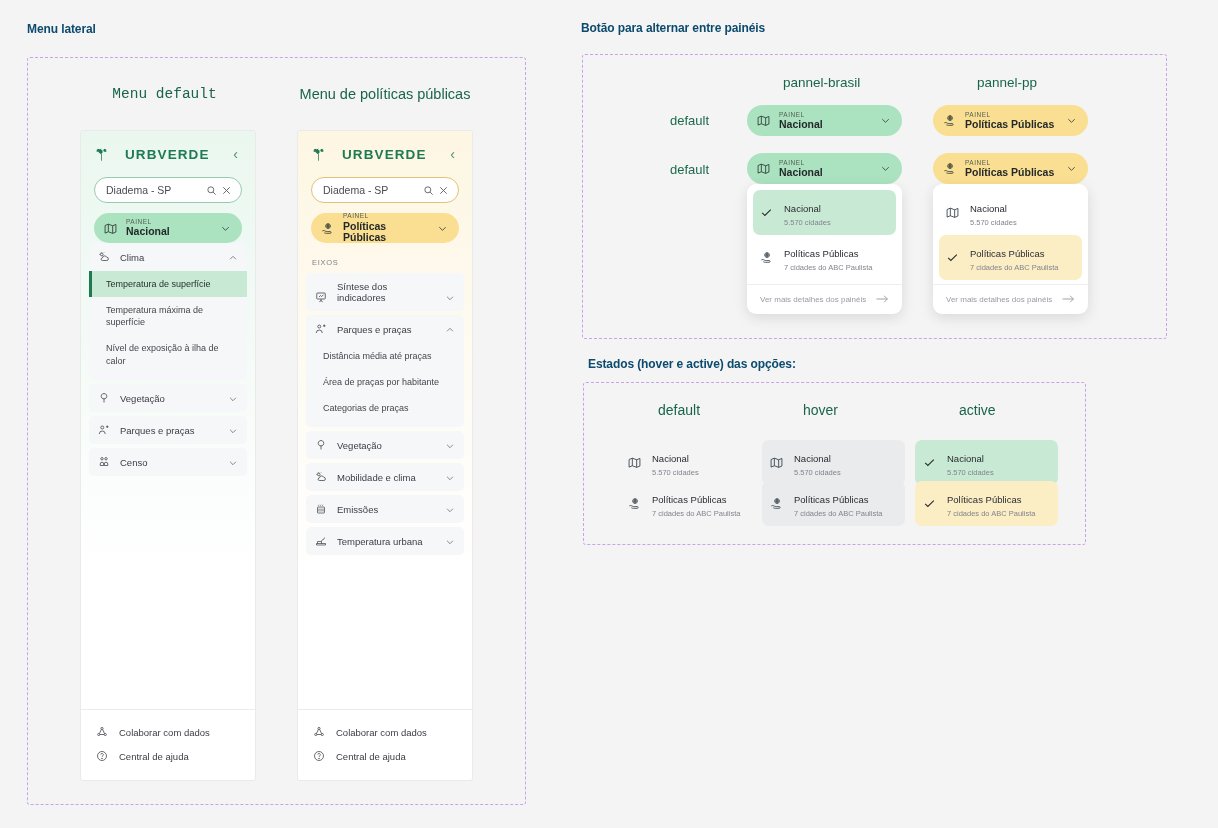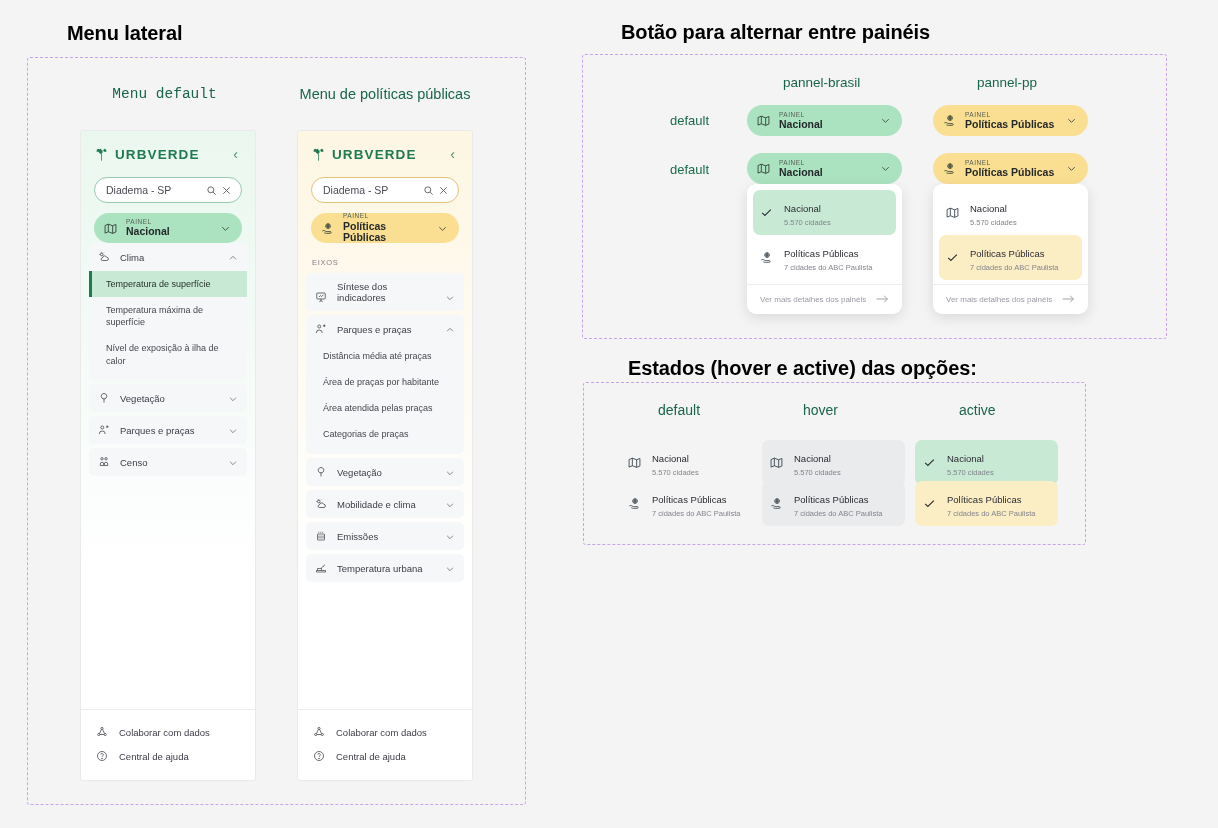--- a/index.html
+++ b/index.html
@@ -9,25 +9,24 @@
     background: #f4f4f4;
     font-family: "Liberation Sans", sans-serif;
     color: #3c3c46;
     overflow: hidden;
     position: relative;
   }
 
   
   .sec-title {
     position: absolute;
-    font-size: 20px;
+    font-size: 12px;
     font-weight: 700;
-    color: #000000;
+    color: #0c4a6e;
     letter-spacing: -0.1px;
-    margin-left: 40px;
   }
 
   
   .dashed {
     position: absolute;
     border: 1px dashed #c9a2e8;
     border-radius: 3px;
     background: transparent;
   }
 
@@ -50,21 +49,21 @@
     display: flex;
     flex-direction: column;
   }
   .sb-top-green { background: linear-gradient(180deg,#eaf7ef 0%, #ffffff 68%); }
   .sb-top-yellow { background: linear-gradient(180deg,#fdf6e3 0%, #ffffff 68%); }
 
   .sb-header {
     display:flex; align-items:center; justify-content:space-between;
     padding: 14px 13px 8px 13px;
   }
-  .brand { display:flex; align-items:center; gap:6px; }
+  .brand { display:flex; align-items:center; gap:16px; }
   .brand-name {
     font-size: 13.5px; font-weight: 800; letter-spacing: 1.1px;
     color: #1f7a52;
   }
   .collapse-ic { color:#4b8f72; font-size: 14px; line-height:1; padding:2px 4px; }
 
   .search-wrap { padding: 6px 13px 0 13px; }
   .search {
     display:flex; align-items:center; gap:4px;
     height: 26px; border-radius: 14px;
@@ -438,21 +437,20 @@
       </span>
       <span class="lbl">Parques e praças</span>
       <span class="chev">
         <svg width="10" height="10" viewBox="0 0 24 24" fill="none" stroke="#70707a" stroke-width="2">
             <path d="M5 15l7-7 7 7"></path>
           </svg>
       </span>
     </div>
     <div class="sub-item">Distância média até praças</div>
     <div class="sub-item">Área de praças por habitante</div>
-    <div class="sub-item">Área atendida pelas praças</div>
     <div class="sub-item">Categorias de praças</div>
     <div style="height:6px"></div>
   </div>
 
   <div class="acc">
     <div class="acc-head">
       <span class="ic">
         <svg width="12" height="12" viewBox="0 0 24 24" fill="none" stroke="#3c3c46" stroke-width="1.5">
           <path d="M12 3a5.5 5.5 0 00-4.2 9.1 4.1 4.1 0 004.2 1.4 4.1 4.1 0 004.2-1.4A5.5 5.5 0 0012 3z"></path>
             <path d="M12 13.5V21"></path>

